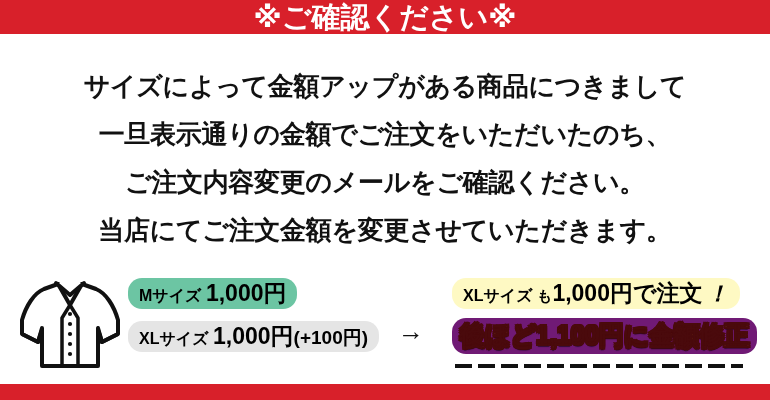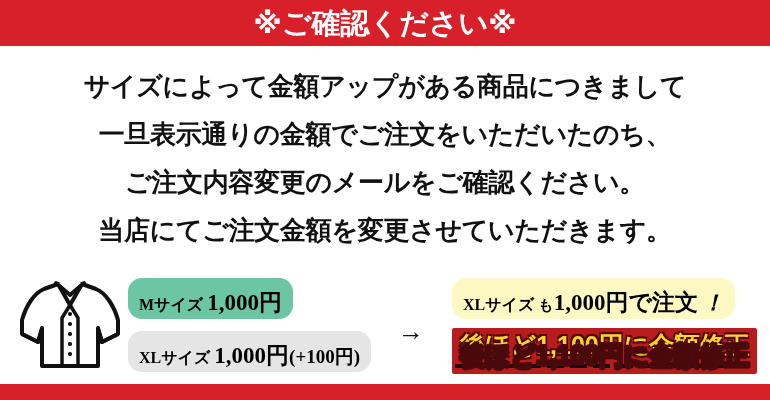--- a/index.html
+++ b/index.html
@@ -23,21 +23,21 @@
     height: 400px;
     background: #ffffff;
   }
 
   
   .header-bar {
     position: absolute;
     left: 0;
     top: 0;
     width: 770px;
-    height: 46px;
+    height: 34px;
     background: #d8202a;
     display: flex;
     align-items: center;
     justify-content: center;
   }
   .header-title {
     color: #ffffff;
     font-size: 29px;
     font-weight: bold;
     letter-spacing: 0px;
@@ -91,25 +91,24 @@
   .right-col {
     position: absolute;
     left: 452px;
     top: 10px;
     width: 300px;
   }
 
   .pill {
     display: inline-block;
     border-radius: 14px;
-    padding: 13px 11px 4px 11px;
+    padding: 3px 11px 4px 11px;
     white-space: nowrap;
     line-height: 1.05;
     box-sizing: border-box;
-    font-family: Liberation Serif, serif;
   }
   .pill-m {
     background: #6cc5a3;
     margin-bottom: 12px;
   }
   .pill-xl {
     background: #e5e5e5;
   }
   .pill-xl-right {
     background: #fef9c3;
@@ -153,23 +152,23 @@
     top: 50px;
     font-size: 26px;
     color: #111111;
     line-height: 1;
     font-weight: normal;
   }
 
   
   .correct-box {
     position: relative;
-    background: #b91c1c;
-    border-radius: 2px;
-    padding: 14px 8px 5px 8px;
+    background: #701a75;
+    border-radius: 14px;
+    padding: 4px 8px 5px 8px;
     display: inline-block;
     white-space: nowrap;
     box-sizing: border-box;
   }
   .correct-text {
     font-size: 25px;
     font-weight: bold;
     line-height: 1.08;
     color: #ffd42a;
     -webkit-text-stroke: 0px;

